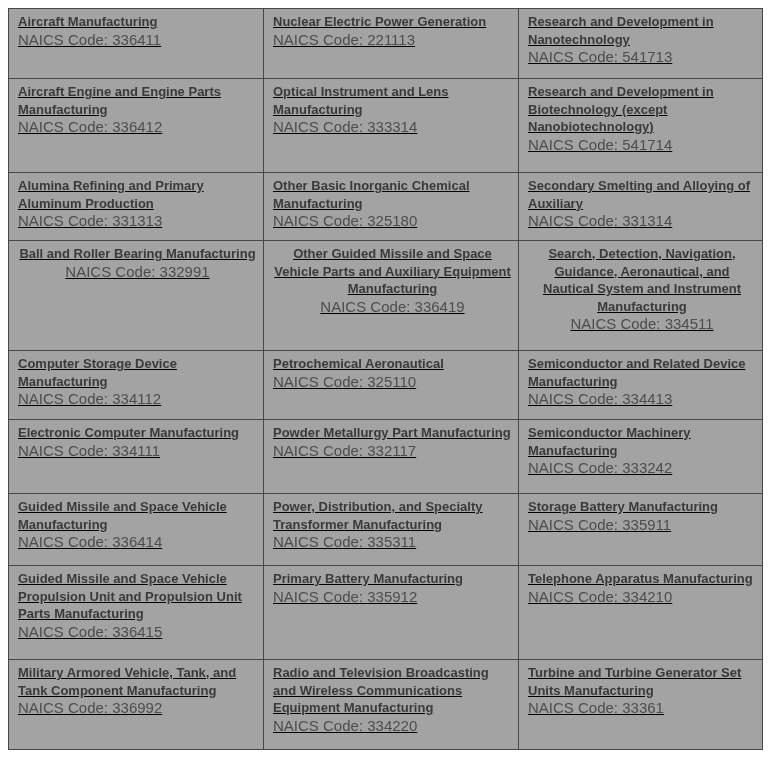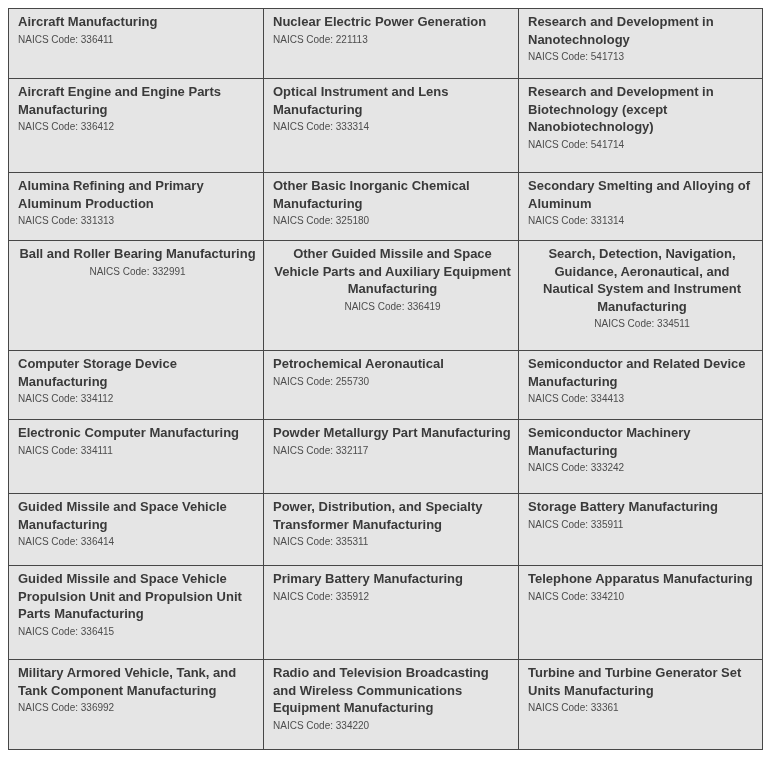--- a/index.html
+++ b/index.html
@@ -13,21 +13,22 @@
     height: 765px;
     box-sizing: border-box;
     padding: 8px 8px 0 8px;
     background: #ffffff;
     overflow: hidden;
   }
   table.naics-table {
     border-collapse: collapse;
     table-layout: fixed;
     width: 754px;
-    background: #e5e5e5;
+    background: #a3a3a3;
+    text-decoration: underline;
   }
   table.naics-table col.c1 { width: 255px; }
   table.naics-table col.c2 { width: 255px; }
   table.naics-table col.c3 { width: 244px; }
   table.naics-table td {
     border: 1px solid #474747;
     vertical-align: top;
     padding: 4px 6px 4px 9px;
     box-sizing: border-box;
   }
@@ -43,21 +44,21 @@
   tr.r9 td { height: 90px; }
   .industry-title {
     font-weight: bold;
     font-size: 13px;
     line-height: 17.5px;
     color: #3a3a3a;
     letter-spacing: 0;
   }
   .naics-code {
     font-weight: normal;
-    font-size: 10px;
+    font-size: 15px;
     line-height: 17.5px;
     color: #4d4d4d;
   }
 </style>
 </head>
 <body>
 
 <div class="page">
   <table class="naics-table">
     <colgroup>
@@ -97,21 +98,21 @@
       <tr class="r3">
         <td>
           <div class="industry-title">Alumina Refining and Primary Aluminum Production</div>
           <div class="naics-code">NAICS Code: 331313</div>
         </td>
         <td>
           <div class="industry-title">Other Basic Inorganic Chemical Manufacturing</div>
           <div class="naics-code">NAICS Code: 325180</div>
         </td>
         <td>
-          <div class="industry-title">Secondary Smelting and Alloying of Aluminum</div>
+          <div class="industry-title">Secondary Smelting and Alloying of Auxiliary</div>
           <div class="naics-code">NAICS Code: 331314</div>
         </td>
       </tr>
       <tr class="r4">
         <td>
           <div class="industry-title">Ball and Roller Bearing Manufacturing</div>
           <div class="naics-code">NAICS Code: 332991</div>
         </td>
         <td>
           <div class="industry-title">Other Guided Missile and Space Vehicle Parts and Auxiliary Equipment Manufacturing</div>
@@ -122,21 +123,21 @@
           <div class="naics-code">NAICS Code: 334511</div>
         </td>
       </tr>
       <tr class="r5">
         <td>
           <div class="industry-title">Computer Storage Device Manufacturing</div>
           <div class="naics-code">NAICS Code: 334112</div>
         </td>
         <td>
           <div class="industry-title">Petrochemical Aeronautical</div>
-          <div class="naics-code">NAICS Code: 255730</div>
+          <div class="naics-code">NAICS Code: 325110</div>
         </td>
         <td>
           <div class="industry-title">Semiconductor and Related Device Manufacturing</div>
           <div class="naics-code">NAICS Code: 334413</div>
         </td>
       </tr>
       <tr class="r6">
         <td>
           <div class="industry-title">Electronic Computer Manufacturing</div>
           <div class="naics-code">NAICS Code: 334111</div>

